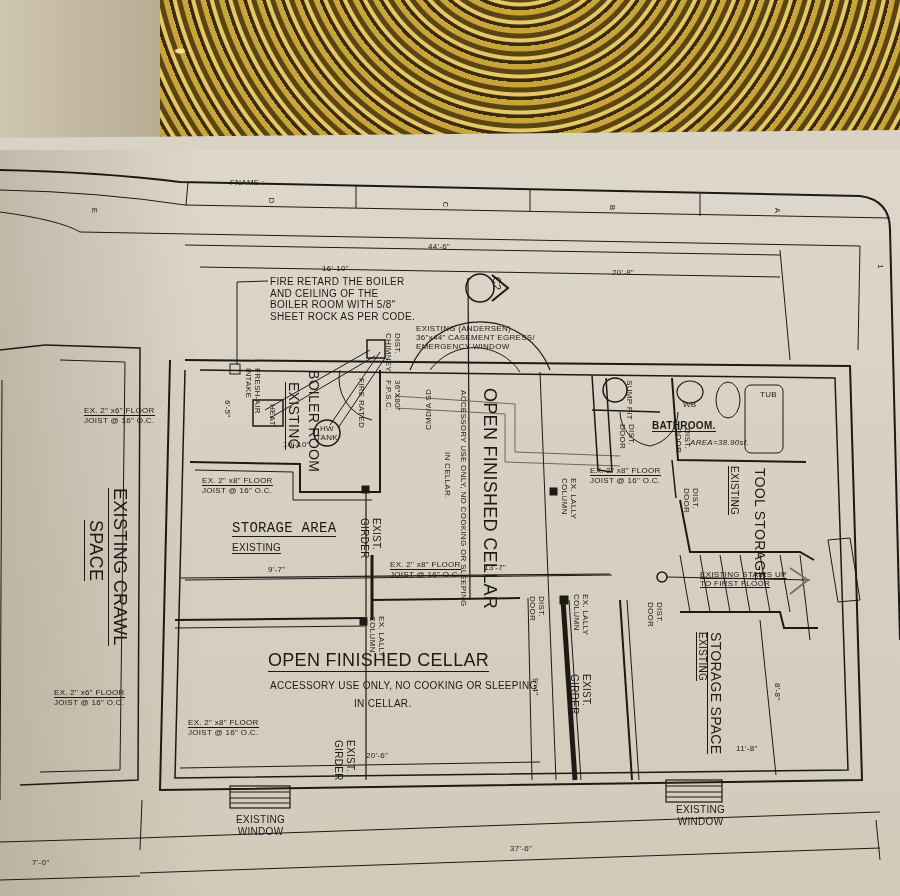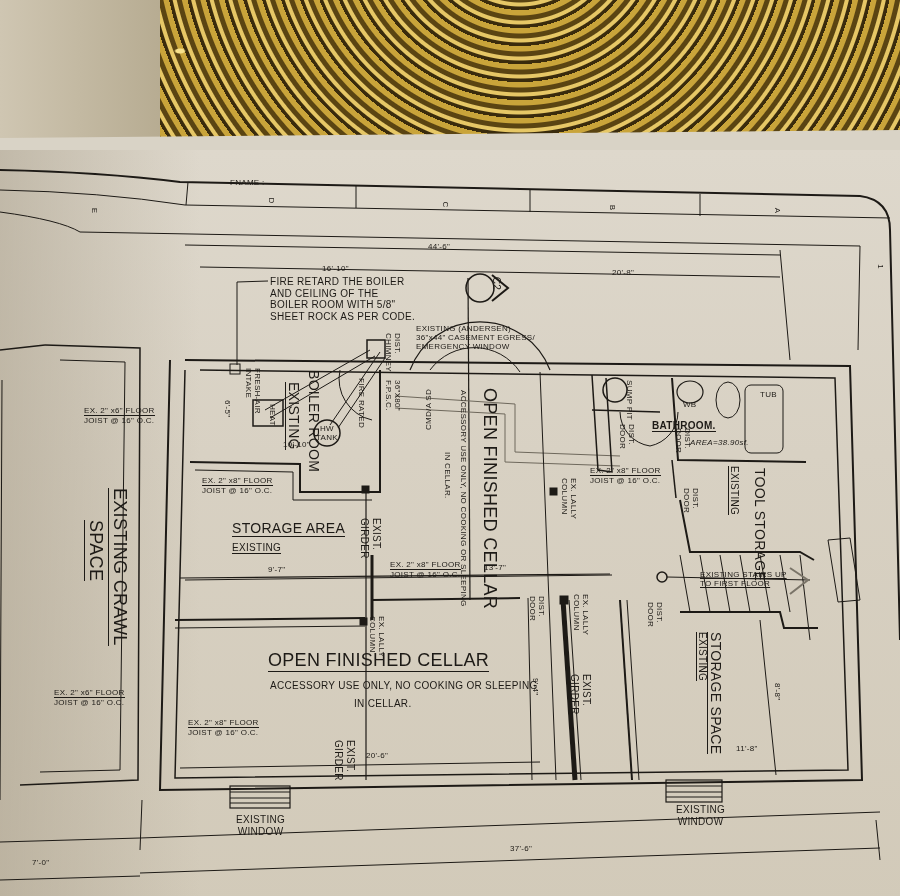--- a/index.html
+++ b/index.html
@@ -214,21 +214,21 @@
   <div>TANK</div>
 </div>
 <div class="lbl sm rotm90" style="left:424px;top:430px;">CMD/A SD</div>
 
 <div class="lbl lg rot90" style="left:322px;top:370px;">BOILER ROOM</div>
 <div class="lbl lg rot90 ul" style="left:302px;top:382px;">EXISTING</div>
 
 <div class="lbl xl rot90 ul" style="left:130px;top:488px;">EXISTING CRAWL</div>
 <div class="lbl xl rot90 ul" style="left:106px;top:520px;">SPACE</div>
 
-<div class="lbl lg ul" style="left:232px;top:520px;">STORAGE AREA</div>
+<div class="lbl lg ul" style="left:232px;top:520px;font-family:Liberation Mono, monospace;">STORAGE AREA</div>
 <div class="lbl md ul" style="left:232px;top:542px;">EXISTING</div>
 
 <div class="lbl xl rot90" style="left:500px;top:388px;">OPEN FINISHED CELLAR</div>
 <div class="lbl sm rot90" style="left:468px;top:390px;">ACCESSORY USE ONLY, NO COOKING OR SLEEPING</div>
 <div class="lbl sm rot90" style="left:452px;top:452px;">IN CELLAR.</div>
 
 <div class="lbl xl ul" style="left:268px;top:650px;">OPEN  FINISHED CELLAR</div>
 <div class="lbl md" style="left:270px;top:680px;">ACCESSORY USE ONLY, NO COOKING OR SLEEPING</div>
 <div class="lbl md" style="left:354px;top:698px;">IN CELLAR.</div>
 

